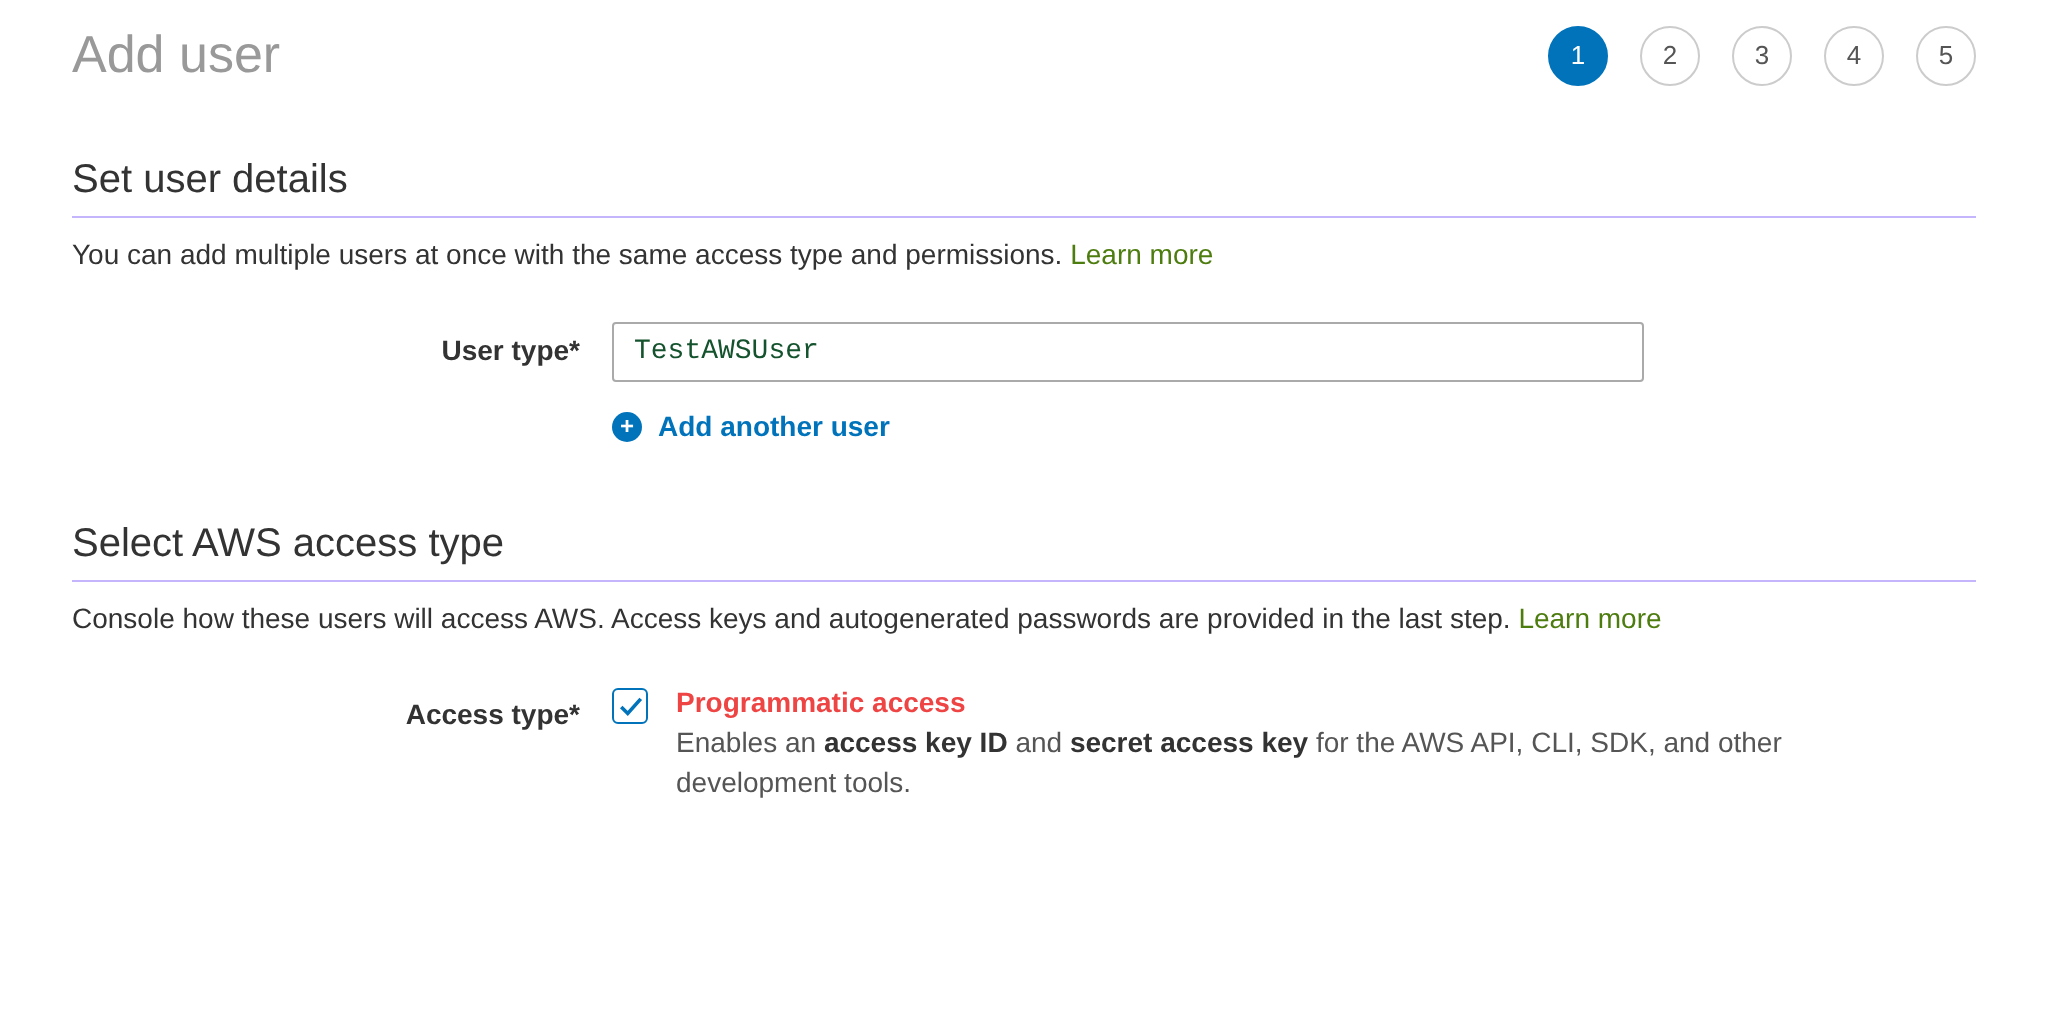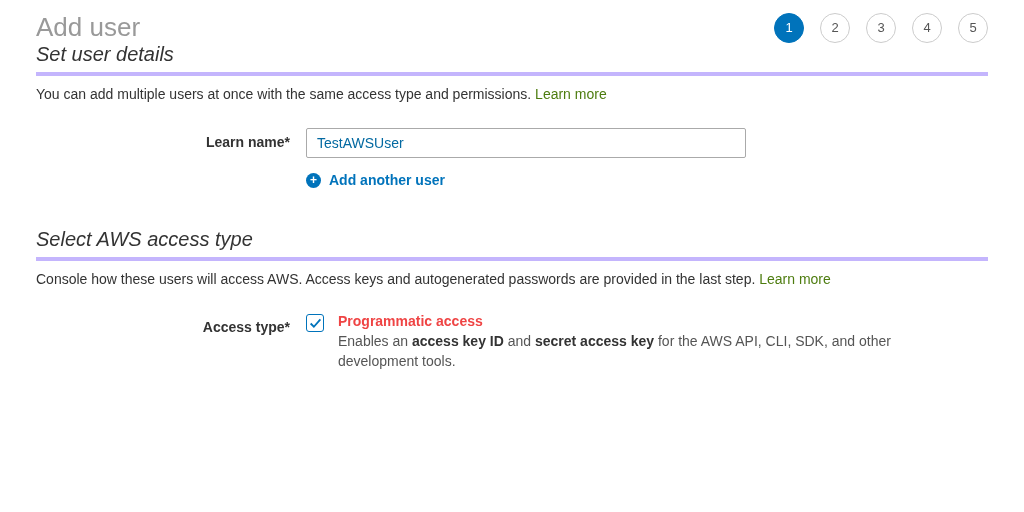--- a/index.html
+++ b/index.html
@@ -12,20 +12,21 @@
       font-size: 14px;
       color: #333;
       background: #fff;
       padding: 12px 36px;
       width: 1024px;
     }
     .header-row {
       display: flex;
       justify-content: space-between;
       align-items: center;
+      margin-bottom: 36px;
     }
     .page-title {
       font-size: 26px;
       font-weight: 400;
       color: #999;
     }
     .stepper {
       display: flex;
       gap: 16px;
     }
@@ -44,23 +45,22 @@
     .step.active {
       background: #0073bb;
       border-color: #0073bb;
       color: #fff;
     }
     .section-title {
       font-size: 20px;
       font-weight: 400;
       color: #333;
       padding-bottom: 6px;
-      border-bottom: 4px solid #c4b5fd;
+      border-bottom: 1px solid #c4b5fd;
       margin-bottom: 10px;
-      font-style: italic;
     }
     .section {
       margin-bottom: 40px;
     }
     .section-desc {
       font-size: 14px;
       color: #333;
       margin-bottom: 26px;
     }
     .link {
@@ -79,27 +79,27 @@
       font-weight: 600;
       font-size: 14px;
       padding-top: 6px;
       color: #333;
     }
     .form-control-wrap {
       flex: 1;
       max-width: 640px;
     }
     .text-input {
-      width: 440px;
+      width: 516px;
       padding: 6px 10px;
       font-size: 14px;
       border: 1px solid #aaa;
       border-radius: 2px;
-      color: #0369a1;
-      font-family: Liberation Sans, sans-serif;
+      color: #14532d;
+      font-family: Liberation Mono, monospace;
     }
     .add-another-row {
       margin-top: 14px;
       display: flex;
       align-items: center;
       gap: 8px;
       color: #0073bb;
       font-weight: 600;
       font-size: 14px;
       cursor: pointer;
@@ -181,21 +181,21 @@
   </div>
 </div>
 
 <div class="section">
   <div class="section-title">Set user details</div>
   <div class="section-desc">
     <span>You can add multiple users at once with the same access type and permissions. </span><span class="link">Learn more</span>
   </div>
 
   <div class="form-row">
-    <div class="form-label">Learn name*</div>
+    <div class="form-label">User type*</div>
     <div class="form-control-wrap">
       <input type="text" class="text-input" value="TestAWSUser" style="">
       <div class="add-another-row">
         <span class="plus-icon">+</span>
         <span>Add another user</span>
       </div>
     </div>
   </div>
 </div>
 

